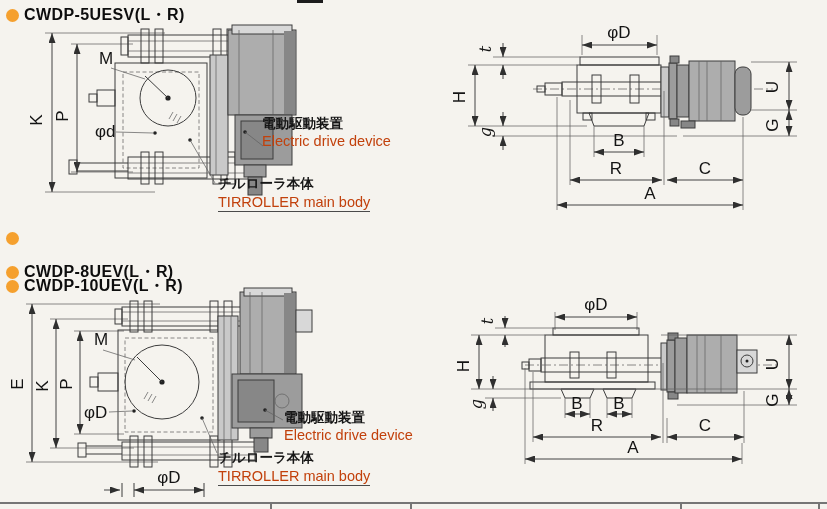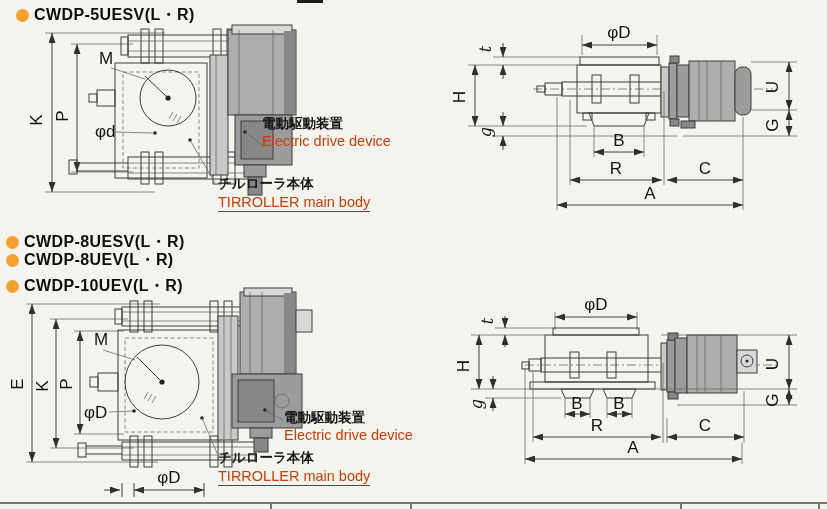--- a/index.html
+++ b/index.html
@@ -34,29 +34,28 @@
   .tick{position:absolute;width:2px;height:5px;background:#757575;}
   .artifact{position:absolute;background:#1c1c1c;}
 </style>
 </head>
 <body>
 
 <div id="page">
 
   <div class="artifact" style="left:297px;top:0;width:26px;height:3px;"></div>
 
-  <div class="model-head" style="left:16px;top:5px">
+  <div class="model-head" style="left:6px;top:5px">
     <span class="bullet"></span>
     <span class="model-text">CWDP-5UESV(L・R)</span>
   </div>
   <div class="model-head" style="left:6px;top:232px">
     <span class="bullet"></span>
-    <span class="model-text">CWDP-8UESV(L・R)</span>
-  </div>
-  <div class="model-head" style="left:6px;top:250px">
+  </div>
+  <div class="model-head" style="left:6px;top:262px">
     <span class="bullet"></span>
     <span class="model-text">CWDP-8UEV(L・R)</span>
   </div>
   <div class="model-head" style="left:6px;top:276px">
     <span class="bullet"></span>
     <span class="model-text">CWDP-10UEV(L・R)</span>
   </div>
 
   <svg style="left:15px;top:20px" width="420" height="205" viewBox="0 0 420 205">
     <defs>

